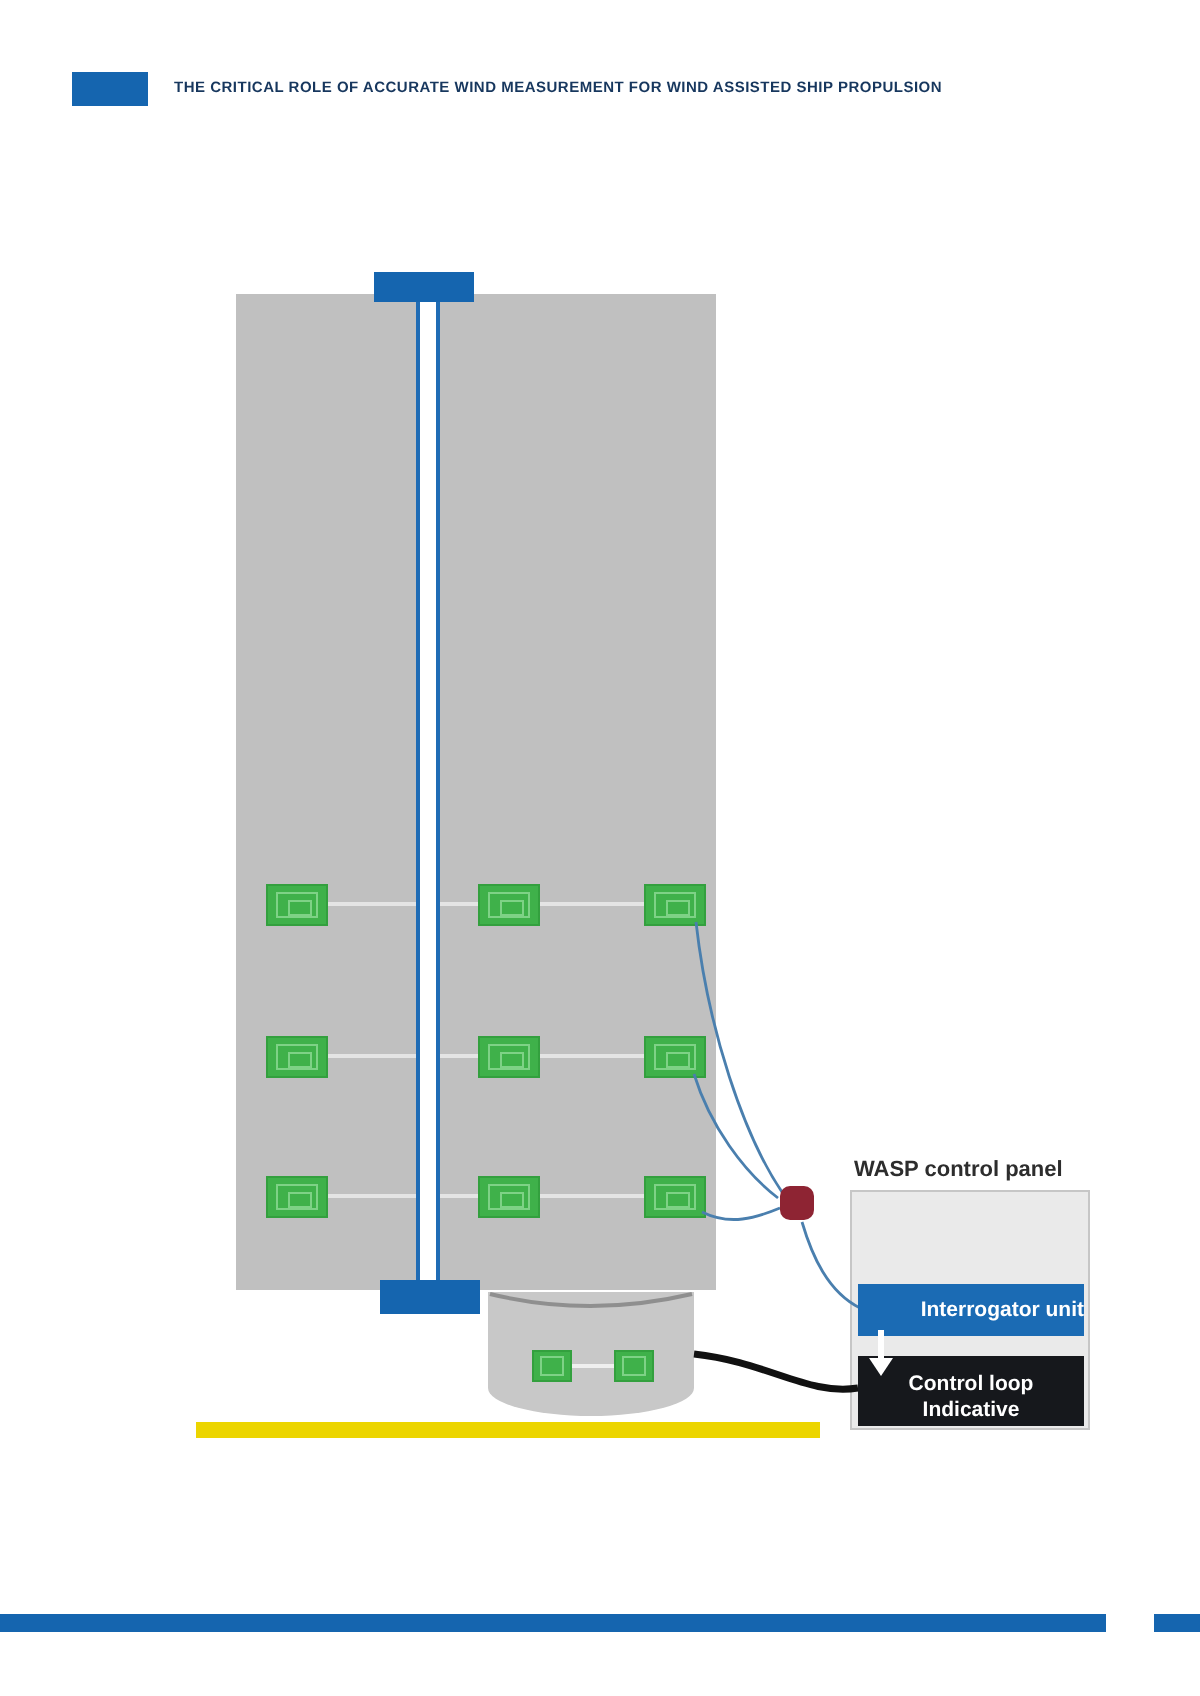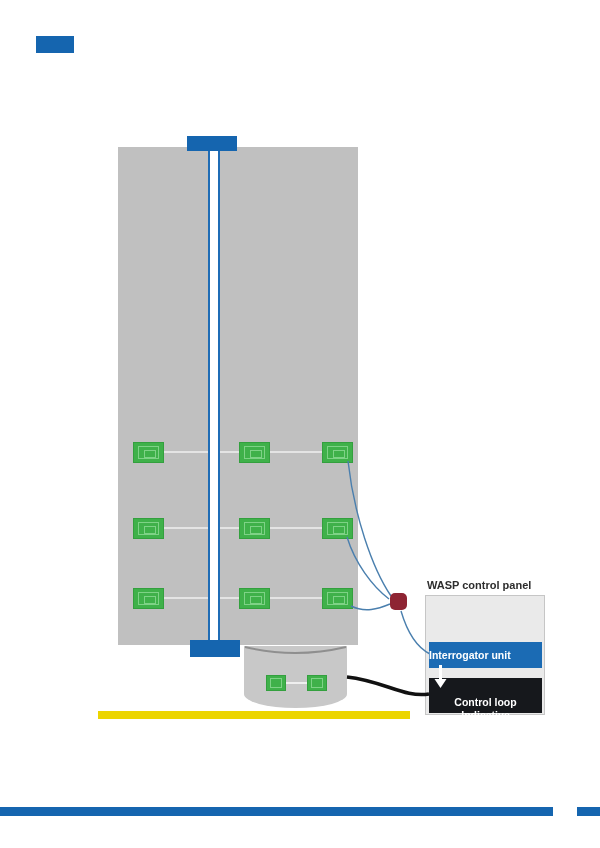--- a/index.html
+++ b/index.html
@@ -41,42 +41,43 @@
 
   
   .overlay{position:absolute;left:0;top:0;width:600px;height:848px;z-index:5;pointer-events:none;}
 
   
   .panel-title{position:absolute;left:427px;top:579px;font-size:11px;font-weight:bold;color:#2d2d2d;z-index:6;}
   .panel-box{position:absolute;left:425px;top:595px;width:120px;height:120px;background:#eaeaea;
              border:1px solid #c6c6c6;box-sizing:border-box;z-index:2;}
   .interrogator{position:absolute;left:429px;top:642px;width:113px;height:26px;background:#1b6bb4;
                 color:#ffffff;font-size:10.5px;font-weight:bold;line-height:26px;
-                padding-left:0;box-sizing:border-box;z-index:6;}
+                padding-left:0;box-sizing:border-box;z-index:6;text-align:right;}
   .control-box{position:absolute;left:429px;top:678px;width:113px;height:35px;background:#16181c;
                color:#ffffff;font-size:10.5px;font-weight:bold;text-align:center;
-               padding-top:18px;box-sizing:border-box;line-height:13px;z-index:6;}
+               padding-top:8px;box-sizing:border-box;line-height:13px;z-index:6;}
   .flow-arrow{position:absolute;left:434px;top:664px;width:13px;height:26px;z-index:7;}
 
   
   .caption{position:absolute;left:97px;top:736px;font-size:8px;font-weight:bold;color:#3b3b3b;
            letter-spacing:.1px;}
 
   
   .foot-bar{position:absolute;top:807px;height:9px;background:#1565af;}
   .foot-bar-main{left:0;width:553px;}
   .foot-bar-right{left:577px;width:23px;}
   .foot-num{position:absolute;left:581px;top:806px;font-size:8.5px;font-weight:bold;color:#17375e;}
 </style>
 </head>
 <body>
 
 <div class="page">
 
   <div class="hdr-accent"></div>
+  <div class="hdr-title">THE CRITICAL ROLE OF ACCURATE WIND MEASUREMENT FOR WIND ASSISTED SHIP PROPULSION</div>
 
   <div class="sail"></div>
   <div class="cap cap-top"></div>
   <div class="cap cap-bottom"></div>
   <div class="mast"></div>
 
   <div class="row-line" style="top:451px"></div>
   <div class="row-line" style="top:527px"></div>
   <div class="row-line" style="top:597px"></div>
 

